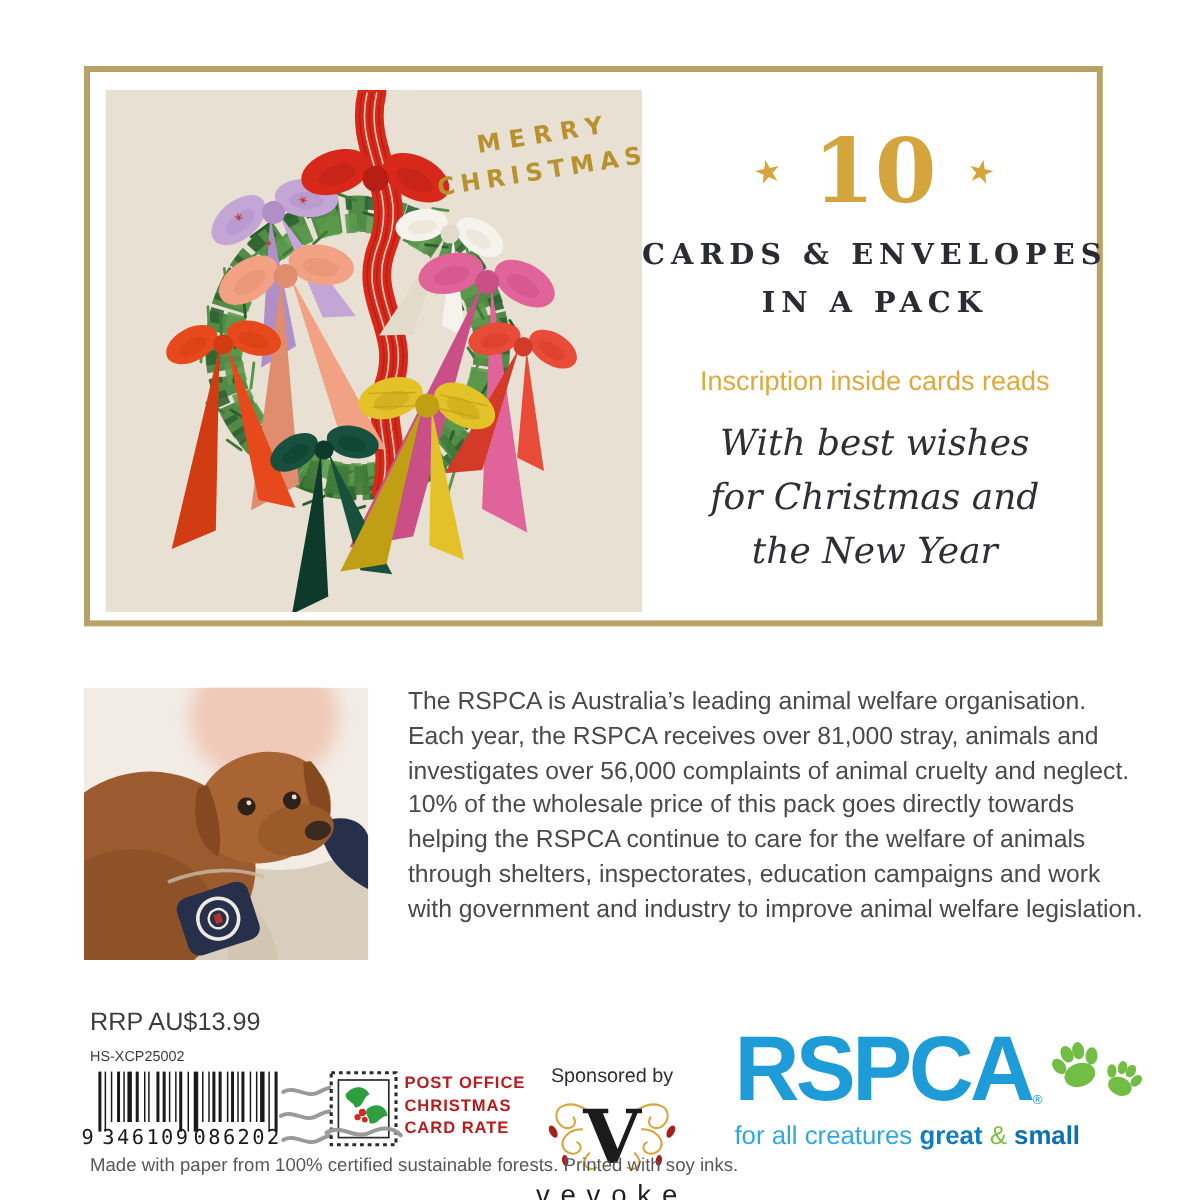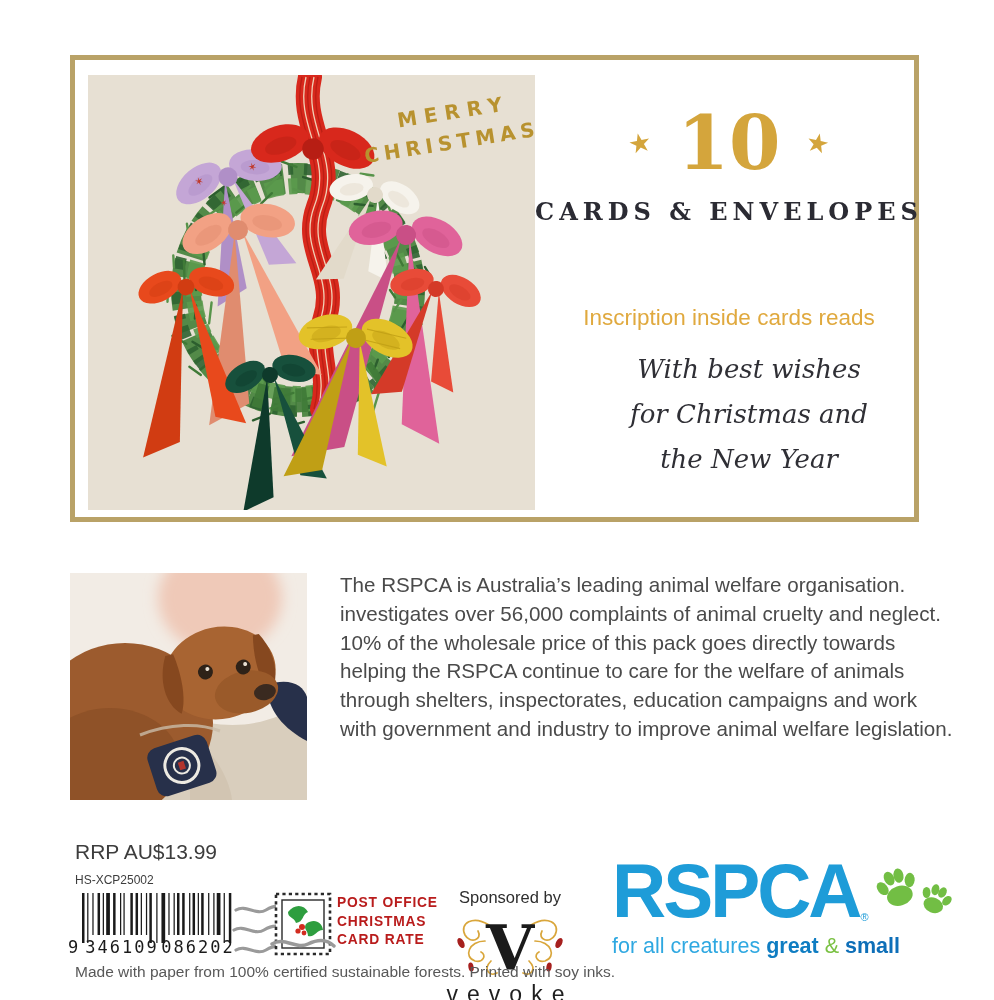--- a/index.html
+++ b/index.html
@@ -18,21 +18,21 @@
   .count-star{font-size:26px;line-height:26px;}
   .count-star.l{transform:rotate(-12deg);}
   .count-star.r{transform:rotate(12deg);}
   .count-num{font-family:"DejaVu Serif",serif;font-weight:bold;font-size:74px;line-height:80px;}
   .pack-line{position:absolute;width:100%;color:#2B2B33;font-family:"DejaVu Serif",serif;
              font-weight:bold;font-size:24px;letter-spacing:5px;}
   .pack-line.one{top:142px;}
   .pack-line.two{top:182px;}
   .inscription-label{position:absolute;top:250px;width:100%;color:#E0A93E;font-size:22.5px;}
   .inscription{position:absolute;top:292px;width:100%;color:#2F2F35;
-               font-family:"DejaVu Serif",serif;font-style:italic;font-size:26px;line-height:45px;margin-left:20px;}
+               font-family:"DejaVu Serif",serif;font-style:italic;font-size:30px;line-height:45px;}
 
   
   .photo{position:absolute;left:70px;top:573px;width:237px;height:227px;overflow:hidden;}
   .about{position:absolute;left:340px;top:571px;width:620px;color:#4A4A4A;
          font-size:20.6px;line-height:28.8px;}
 
   
   .rrp{position:absolute;left:75px;top:840px;font-size:21px;color:#3D3D3D;}
   .sku{position:absolute;left:75px;top:873px;font-size:12px;color:#3D3D3D;}
   .barcode{position:absolute;left:60px;top:891px;}
@@ -233,20 +233,21 @@
       </svg>
   </div>
 
   <div class="pack-col">
     <div class="count-row">
       <span class="count-star l">★</span>
       <span class="count-num">10</span>
       <span class="count-star r">★</span>
     </div>
     <div class="pack-line one">CARDS &amp; ENVELOPES</div>
+    <div class="pack-line two">IN A PACK</div>
     <div class="inscription-label">Inscription inside cards reads</div>
     <div class="inscription">
         <div>With best wishes</div>
         <div>for Christmas and</div>
         <div>the New Year</div>
       </div>
   </div>
 
   <div class="photo">
     <svg width="237" height="227" viewBox="0 0 237 227">
@@ -285,20 +286,21 @@
         <circle cx="111" cy="193" r="17" fill="none" stroke="#EDEAE2" stroke-width="3"></circle>
         <circle cx="111" cy="193" r="8" fill="none" stroke="#EDEAE2" stroke-width="2"></circle>
         <rect x="108" y="189" width="6" height="8" fill="#B3342C"></rect>
       </g>
       <path d="M70,162 C 100,150 130,150 150,158" stroke="#C9BCA8" stroke-width="3" fill="none" opacity="0.8"></path>
     </svg>
   </div>
 
   <div class="about">
       <div>The RSPCA is Australia’s leading animal welfare organisation.</div>
+      <div>Each year, the RSPCA receives over 81,000 stray, animals and</div>
       <div>investigates over 56,000 complaints of animal cruelty and neglect.</div>
       <div>10% of the wholesale price of this pack goes directly towards</div>
       <div>helping the RSPCA continue to care for the welfare of animals</div>
       <div>through shelters, inspectorates, education campaigns and work</div>
       <div>with government and industry to improve animal welfare legislation.</div>
     </div>
 
   <div class="rrp">RRP AU$13.99</div>
   <div class="sku">HS-XCP25002</div>
 

